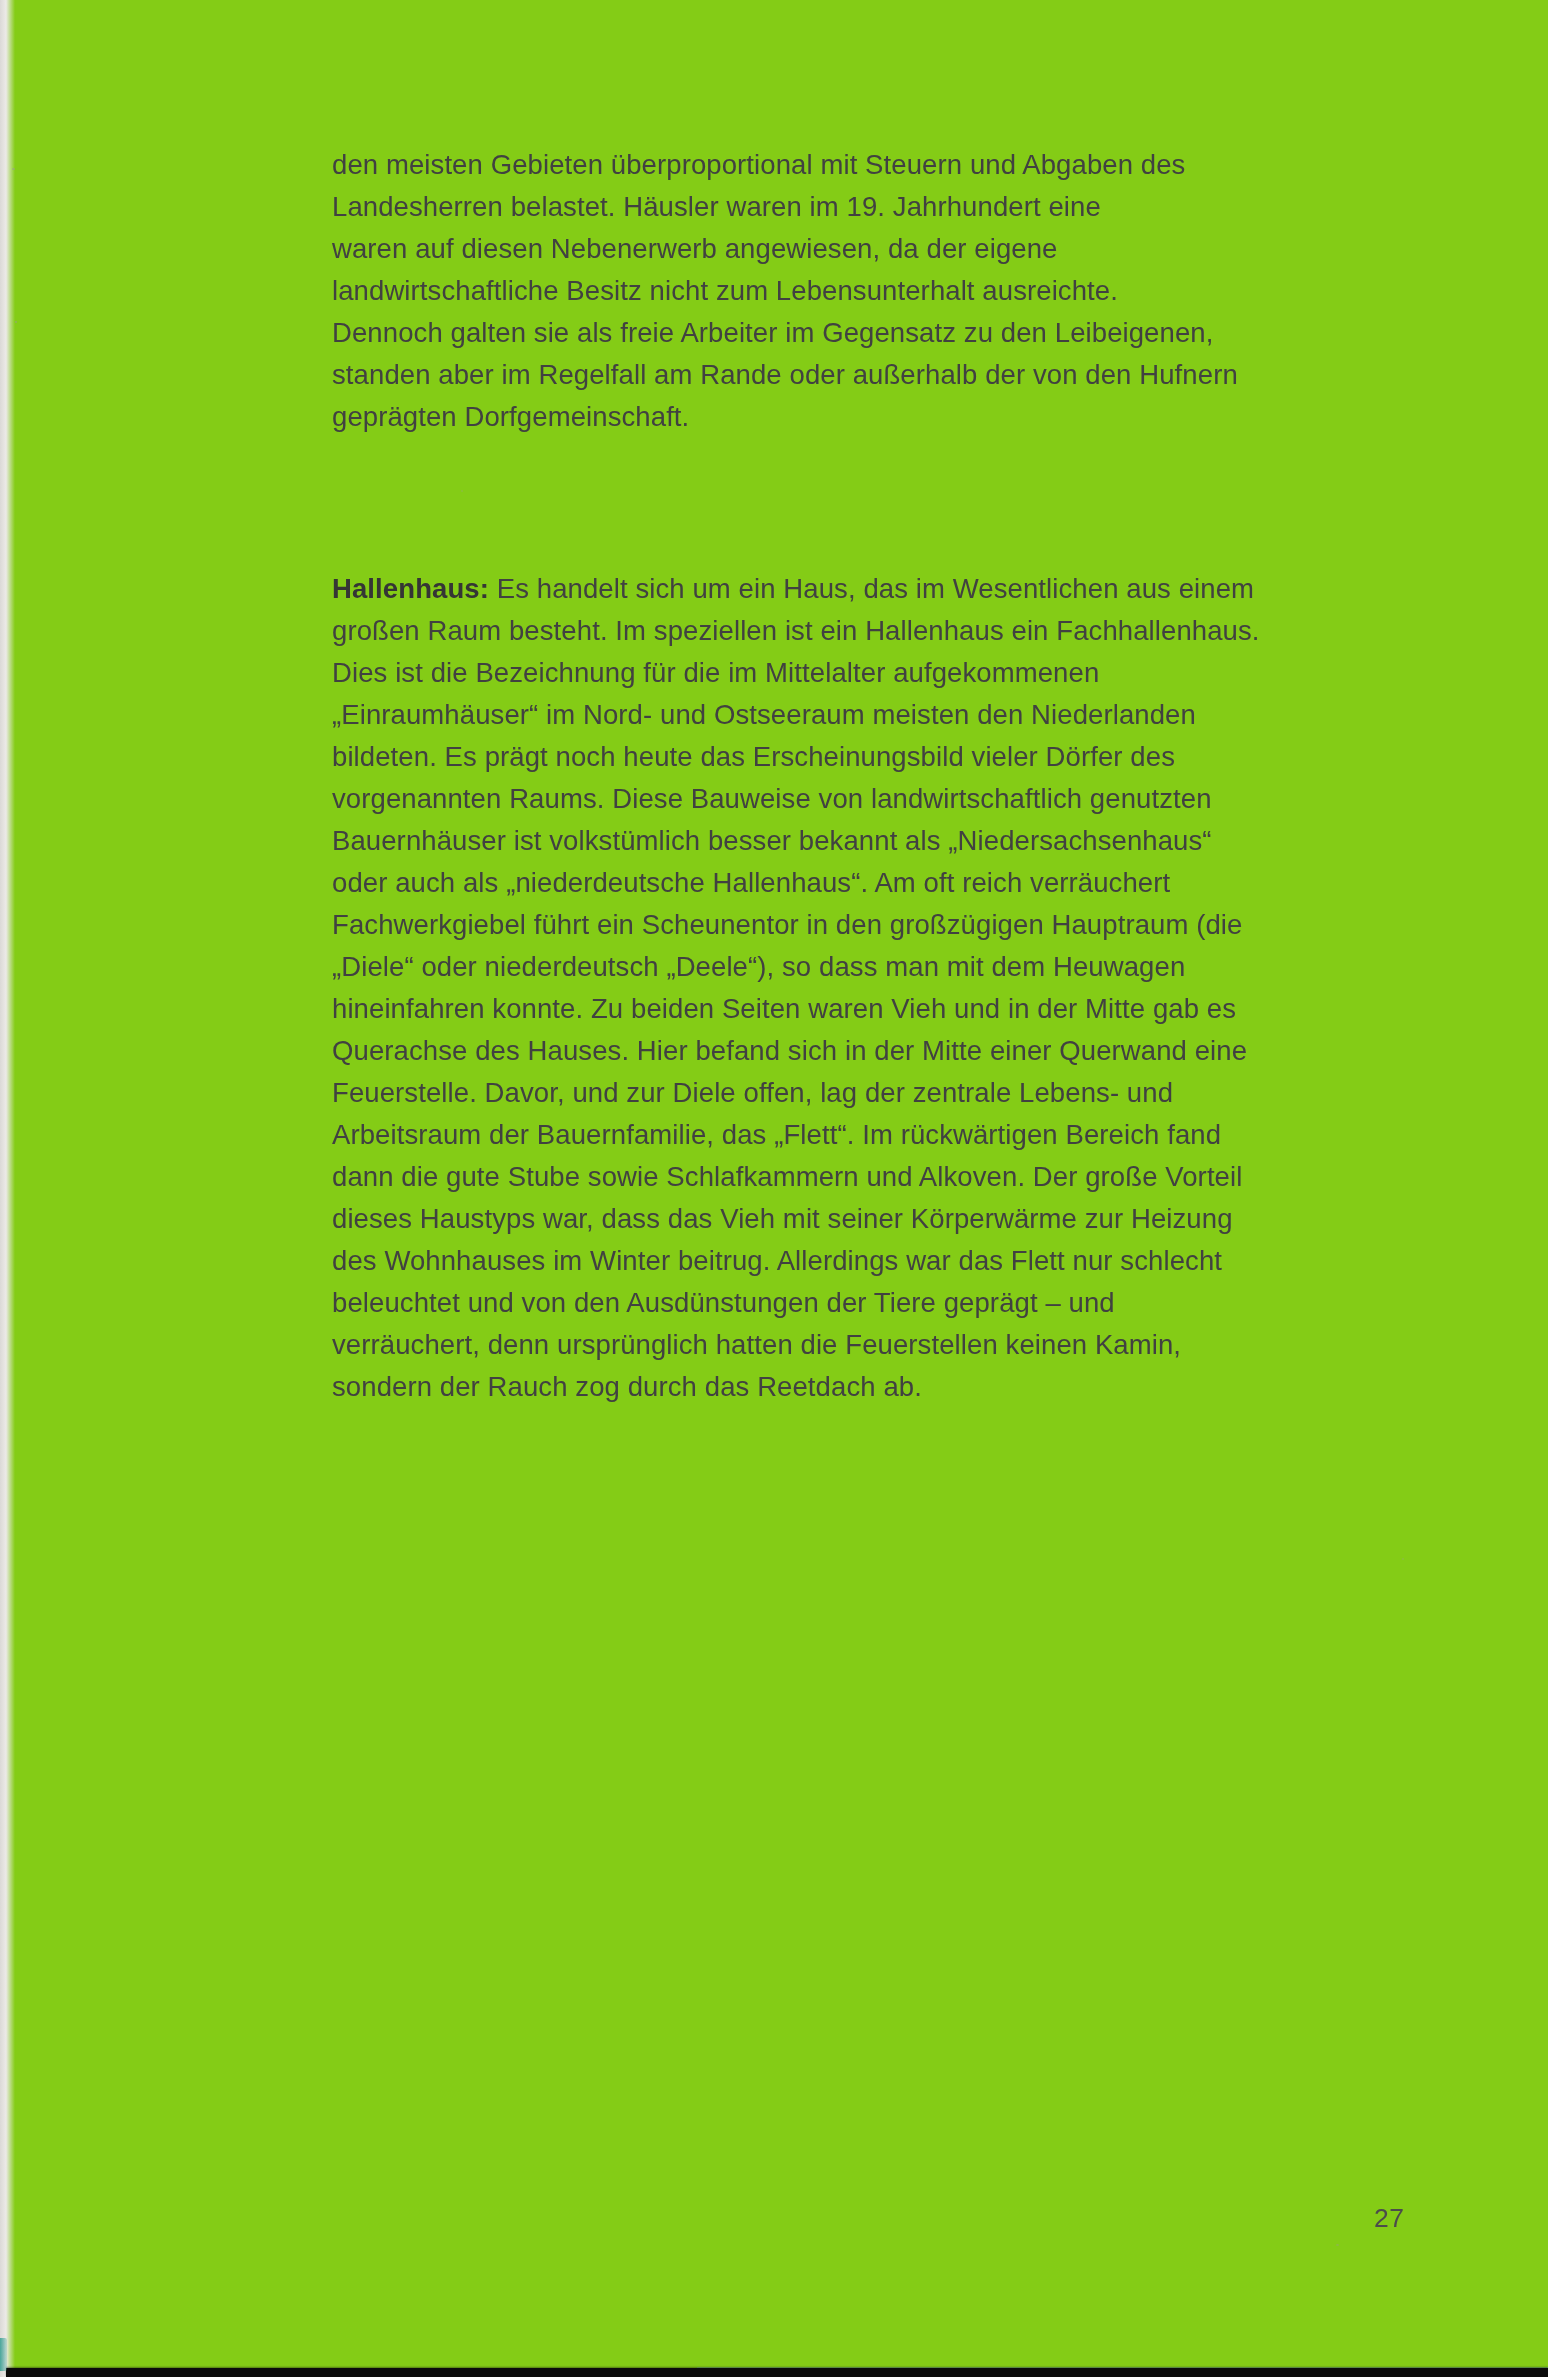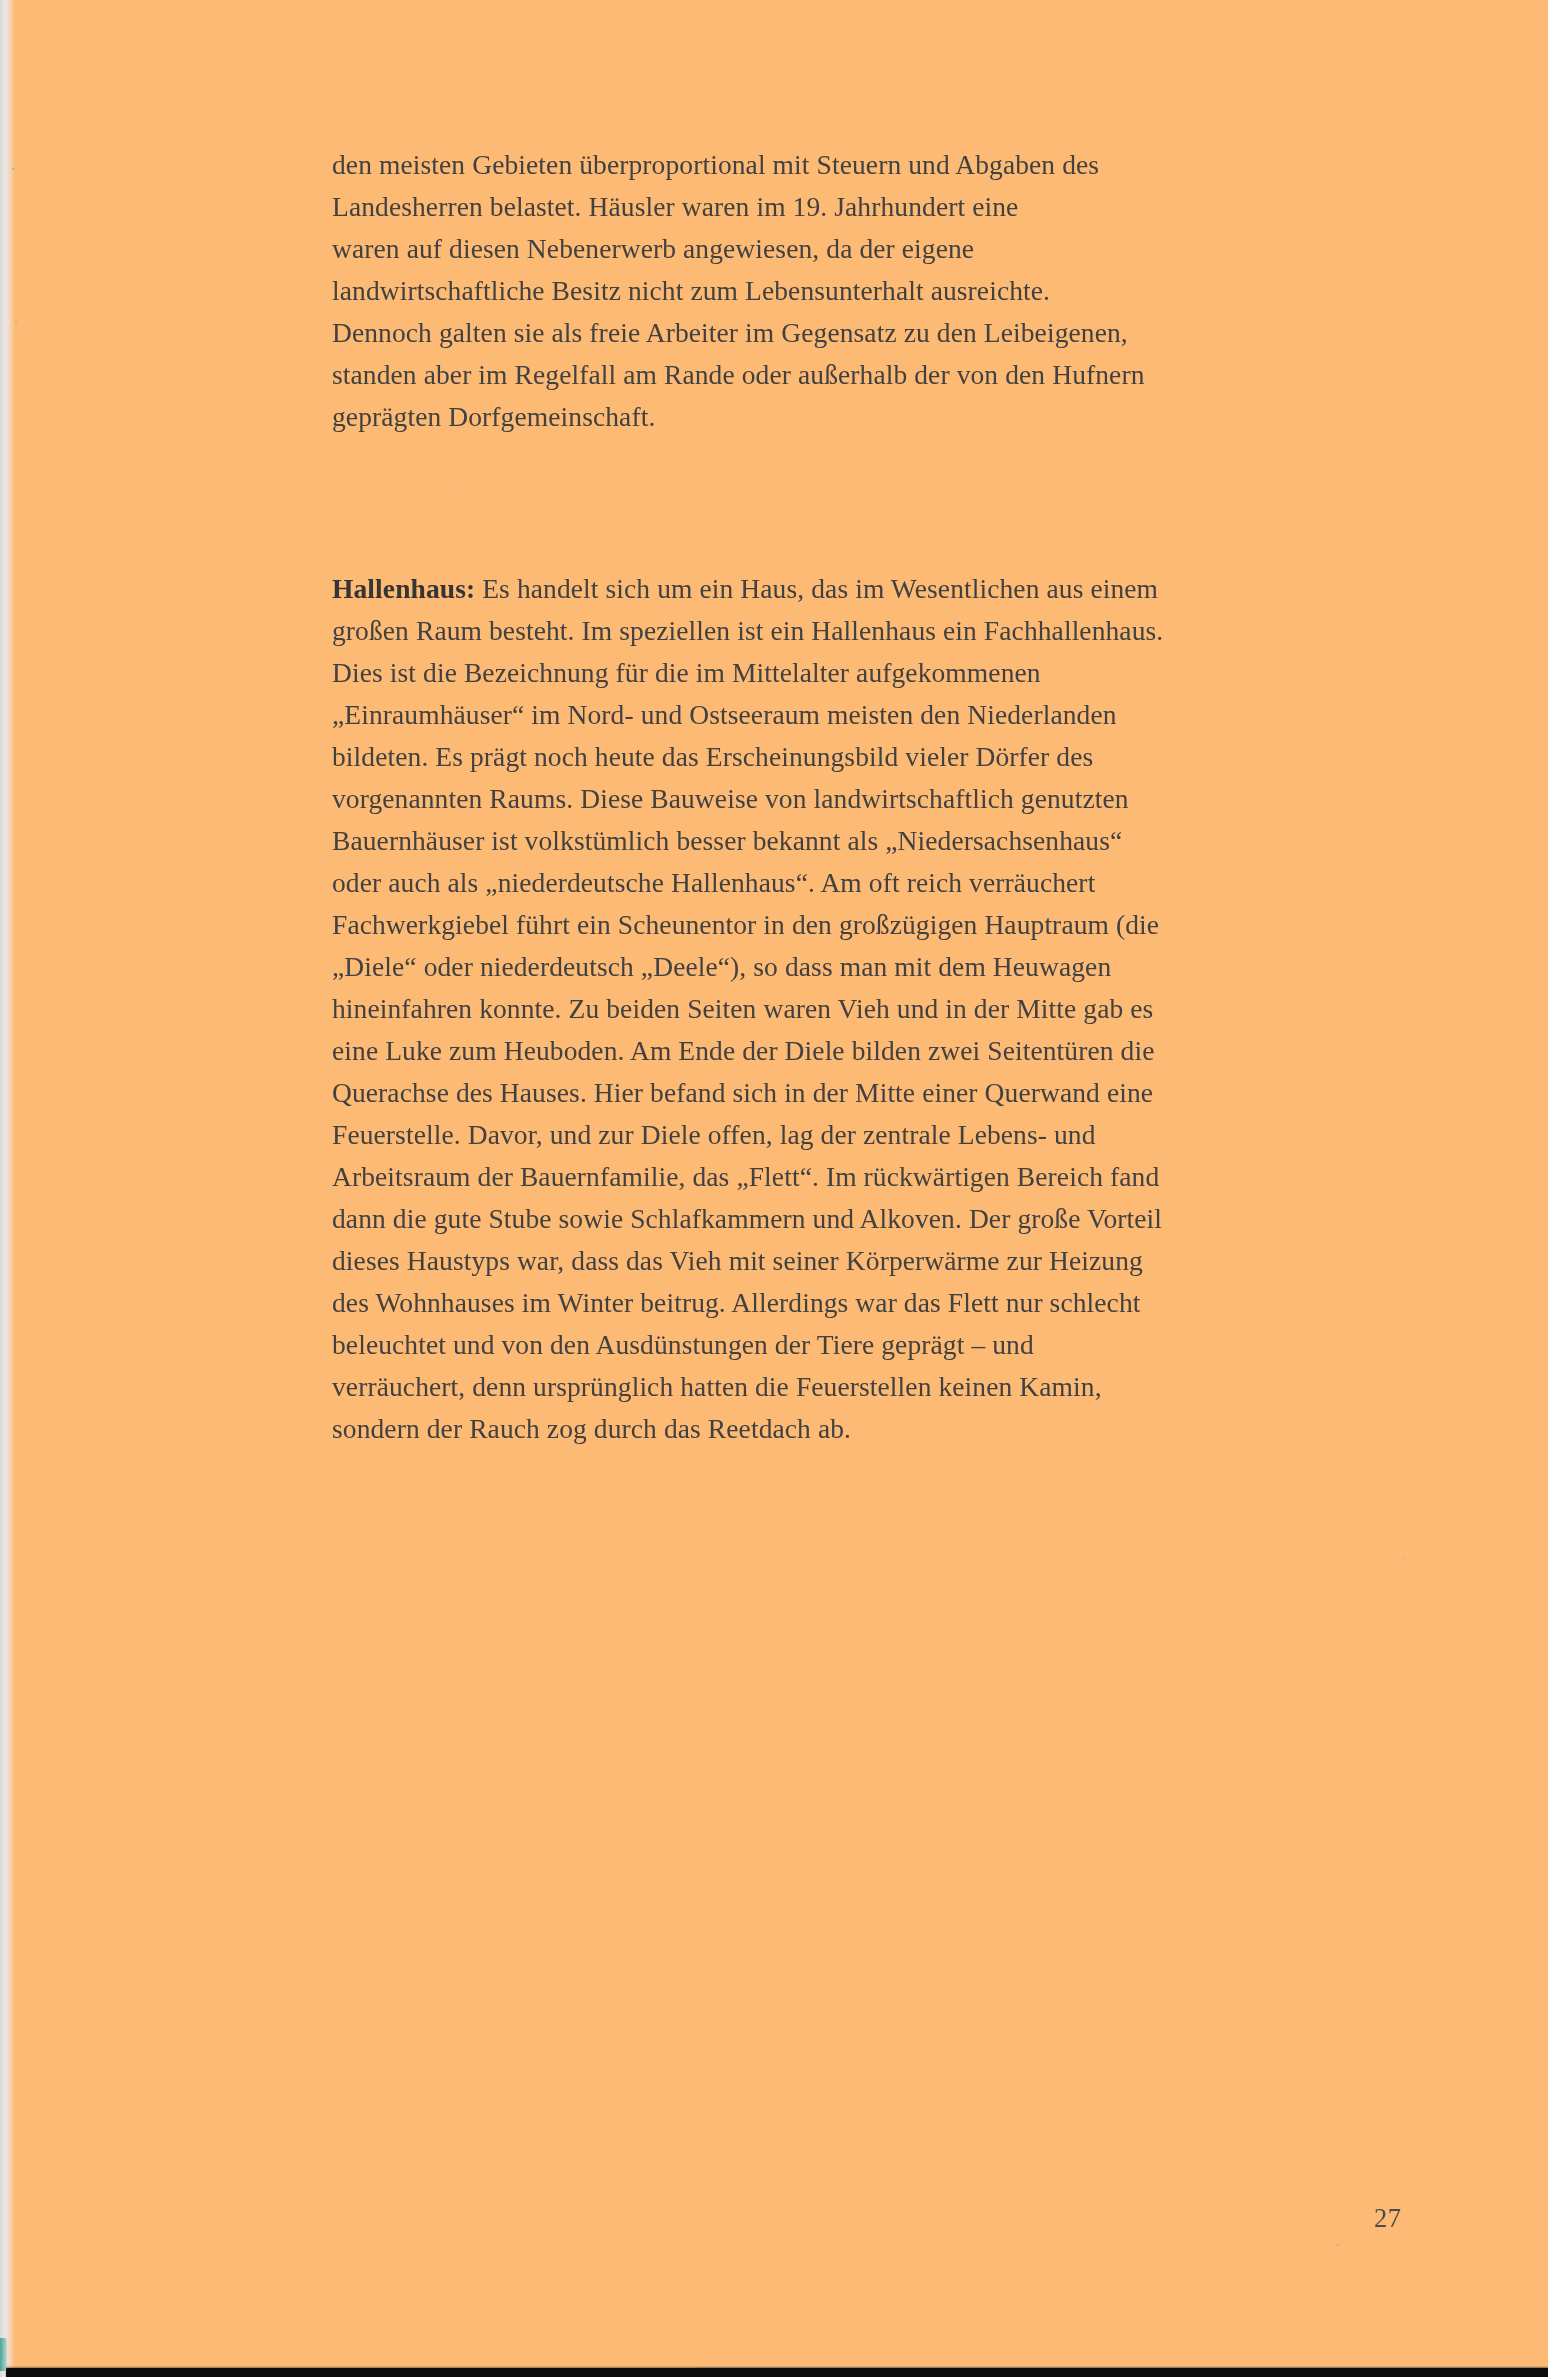--- a/index.html
+++ b/index.html
@@ -4,23 +4,23 @@
 <style>
   html, body {
     margin: 0;
     padding: 0;
     background: #ffffff;
   }
   .page {
     position: relative;
     width: 1548px;
     height: 2377px;
-    background: #fdba74;
+    background: #84cc16;
     overflow: hidden;
-    font-family: Liberation Serif, serif;
+    font-family: Liberation Sans, sans-serif;
   }
   
   .left-edge-shade {
     position: absolute;
     left: 0; top: 0; bottom: 0;
     width: 15.3px;
     background: linear-gradient(to right, #dbd9d6 0%, #eceae7 40%, rgba(255,255,255,0) 100%);
   }
   .text-block {
     position: absolute;
@@ -105,21 +105,20 @@
       <div class="line">großen Raum besteht. Im speziellen ist ein Hallenhaus ein Fachhallenhaus.</div>
       <div class="line">Dies ist die Bezeichnung für die im Mittelalter aufgekommenen</div>
       <div class="line">„Einraumhäuser“ im Nord- und Ostseeraum meisten den Niederlanden</div>
       <div class="line">bildeten. Es prägt noch heute das Erscheinungsbild vieler Dörfer des</div>
       <div class="line">vorgenannten Raums. Diese Bauweise von landwirtschaftlich genutzten</div>
       <div class="line">Bauernhäuser ist volkstümlich besser bekannt als „Niedersachsenhaus“</div>
       <div class="line">oder auch als „niederdeutsche Hallenhaus“. Am oft reich verräuchert</div>
       <div class="line">Fachwerkgiebel führt ein Scheunentor in den großzügigen Hauptraum (die</div>
       <div class="line">„Diele“ oder niederdeutsch „Deele“), so dass man mit dem Heuwagen</div>
       <div class="line">hineinfahren konnte. Zu beiden Seiten waren Vieh und in der Mitte gab es</div>
-      <div class="line">eine Luke zum Heuboden. Am Ende der Diele bilden zwei Seitentüren die</div>
       <div class="line">Querachse des Hauses. Hier befand sich in der Mitte einer Querwand eine</div>
       <div class="line">Feuerstelle. Davor, und zur Diele offen, lag der zentrale Lebens- und</div>
       <div class="line">Arbeitsraum der Bauernfamilie, das „Flett“. Im rückwärtigen Bereich fand</div>
       <div class="line">dann die gute Stube sowie Schlafkammern und Alkoven. Der große Vorteil</div>
       <div class="line">dieses Haustyps war, dass das Vieh mit seiner Körperwärme zur Heizung</div>
       <div class="line">des Wohnhauses im Winter beitrug. Allerdings war das Flett nur schlecht</div>
       <div class="line">beleuchtet und von den Ausdünstungen der Tiere geprägt – und</div>
       <div class="line">verräuchert, denn ursprünglich hatten die Feuerstellen keinen Kamin,</div>
       <div class="line">sondern der Rauch zog durch das Reetdach ab.</div>
     </div>

